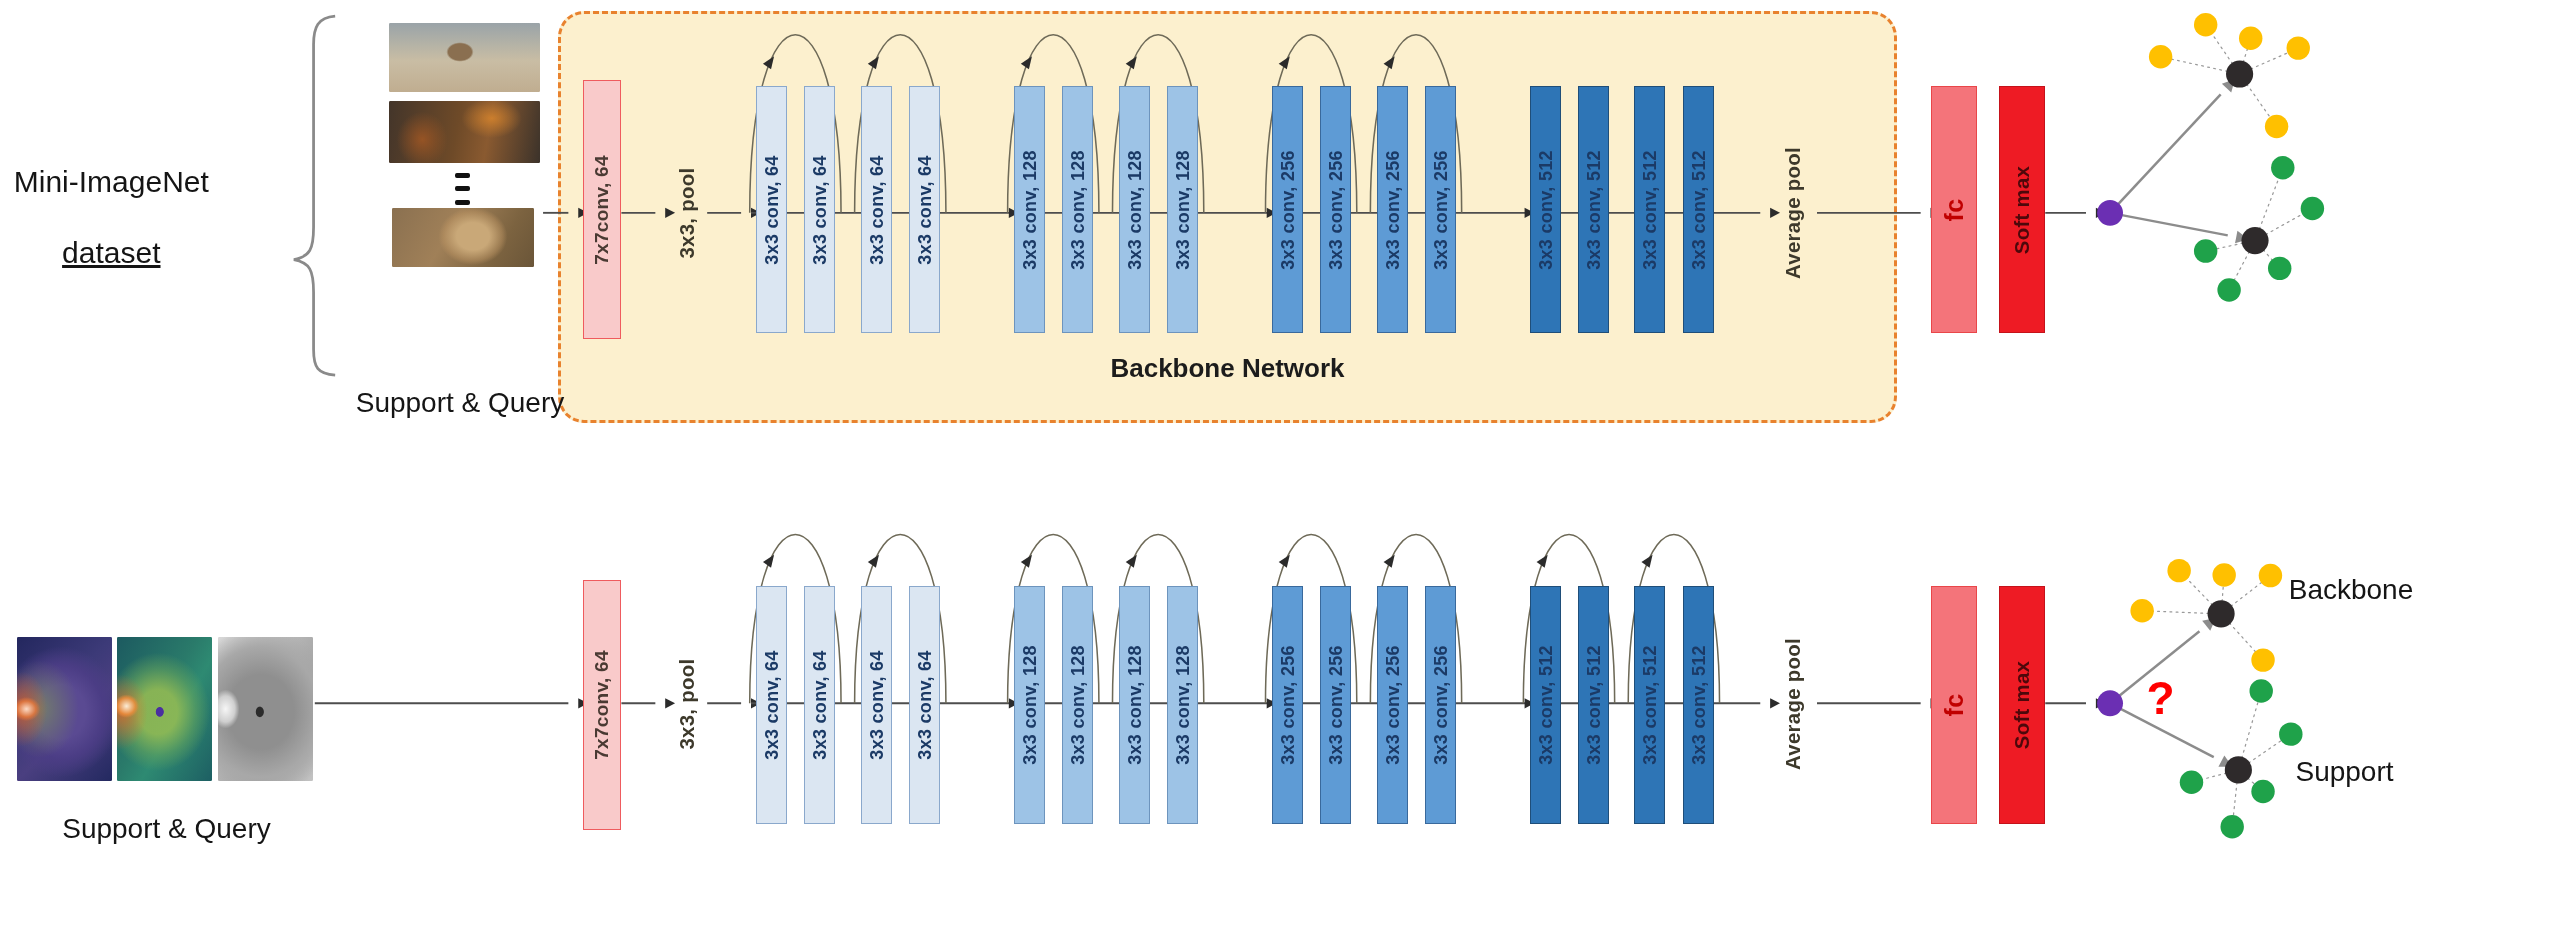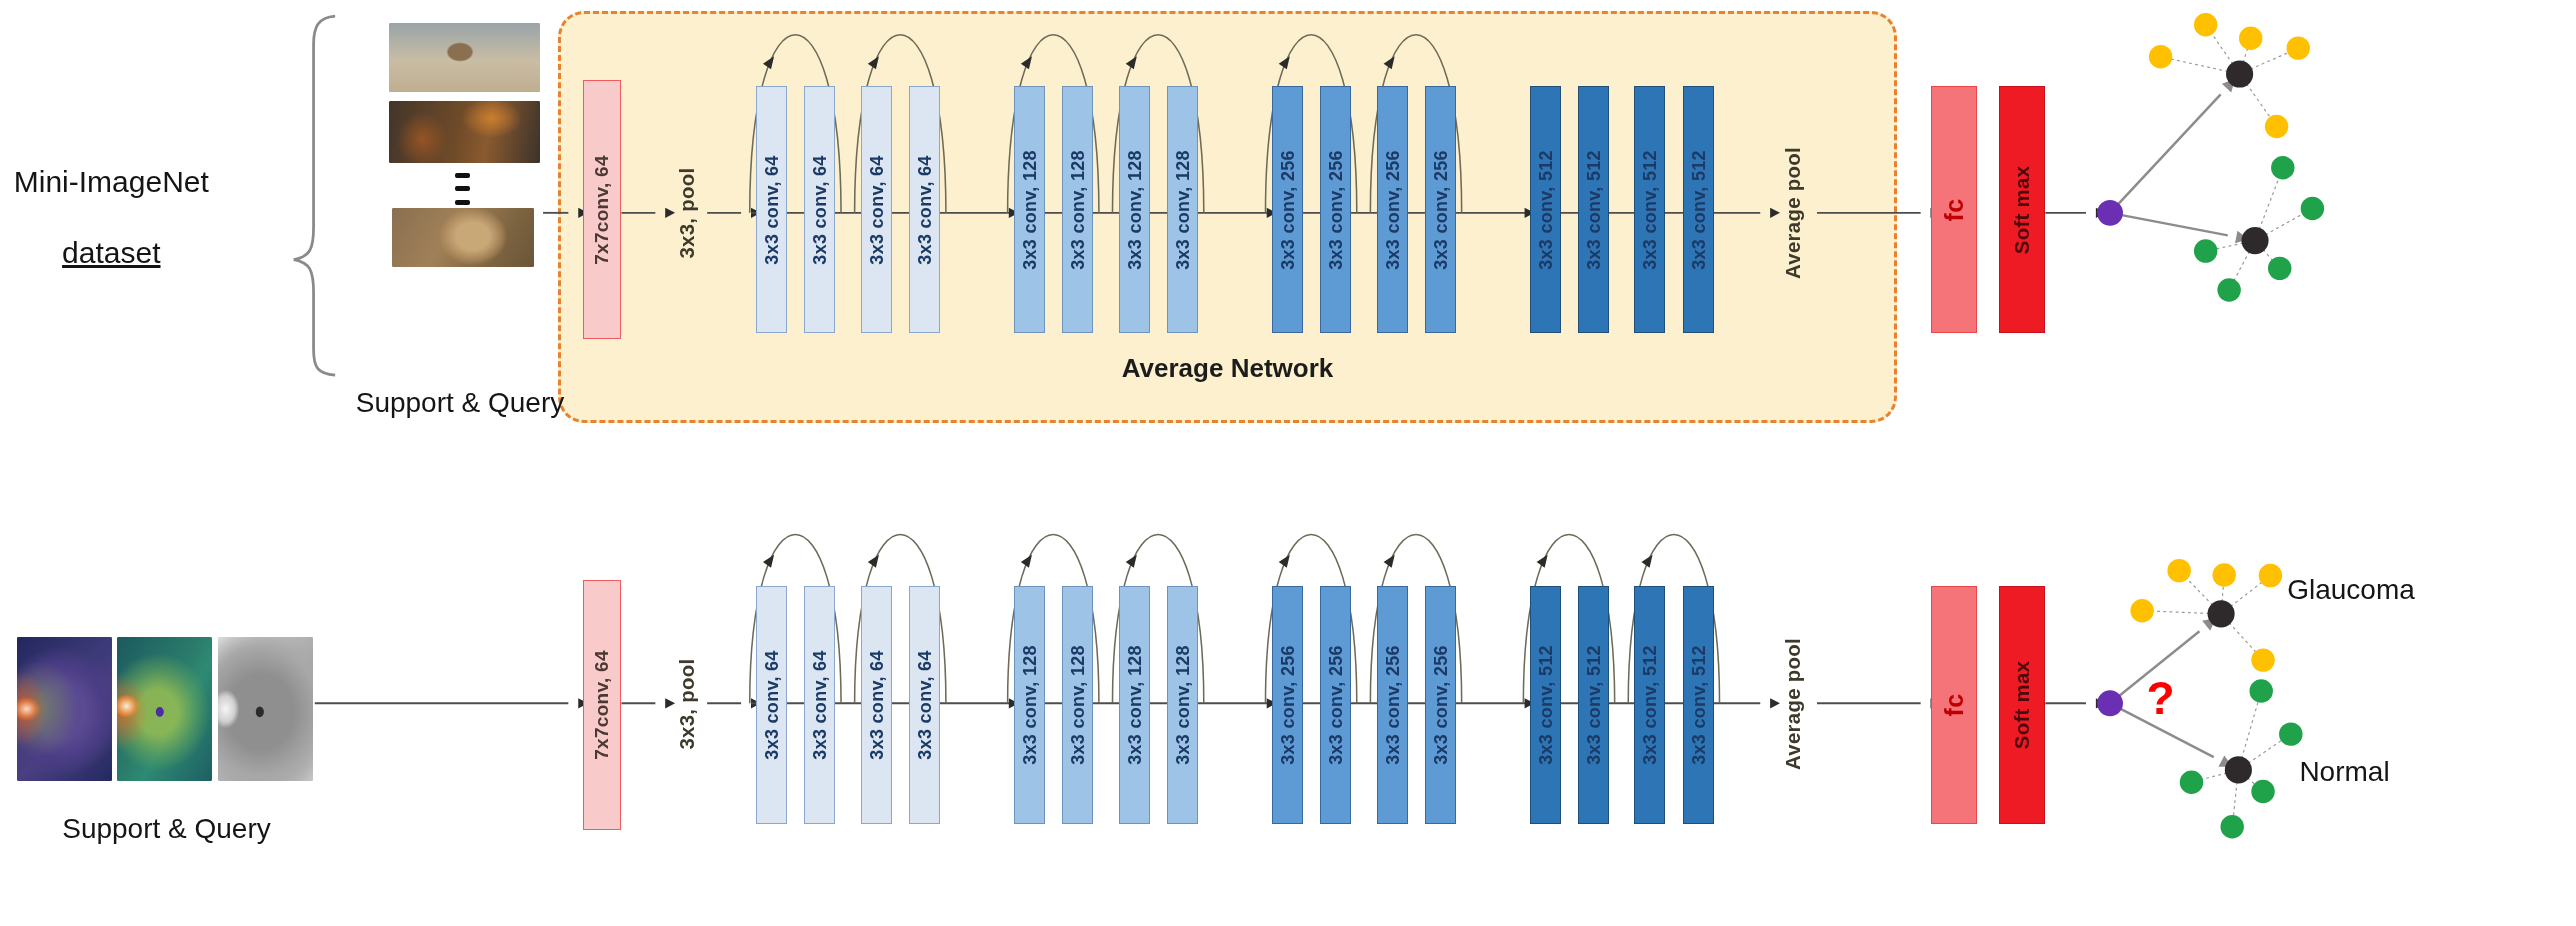--- a/index.html
+++ b/index.html
@@ -197,24 +197,24 @@
   <div class="vdot" style="left:455px;top:200px;"></div>
 
   <div class="caption small" style="left:312px;top:387px;width:296px;">Support &amp; Query</div>
 
   <div class="photo" id="retina-purple"></div>
   <div class="photo" id="retina-green"></div>
   <div class="photo" id="retina-gray"></div>
 
   <div class="caption small" style="left:18.5px;top:813px;width:296px;">Support &amp; Query</div>
 
-  <div id="backbone-label">Average Network</div>
-
-  <div class="caption small" style="left:2240px;top:574px;width:222px;">Glaucoma</div>
-  <div class="caption small" style="left:2249px;top:756px;width:191px;">Normal</div>
+  <div id="backbone-label">Backbone Network</div>
+
+  <div class="caption small" style="left:2240px;top:574px;width:222px;">Backbone</div>
+  <div class="caption small" style="left:2249px;top:756px;width:191px;">Support</div>
   <div id="question-mark">?</div>
 
 <div class="bar bar-pink" style="left: 583px; top: 80px; width: 38px; height: 259px; background: rgb(249, 202, 202); border-color: rgb(239, 91, 94);">
       <span class="vtext">7x7conv, 64</span>
     </div>
     <div class="flowlabel" style="left: 668px; top: 120px; width: 37px; height: 185px;">
       <span class="vtext">3x3, pool</span>
     </div>
     <div class="bar bar-conv bar-c0" style="left: 756px; top: 86px; width: 31px; height: 247px;">
       <span class="vtext">3x3 conv, 64</span>

